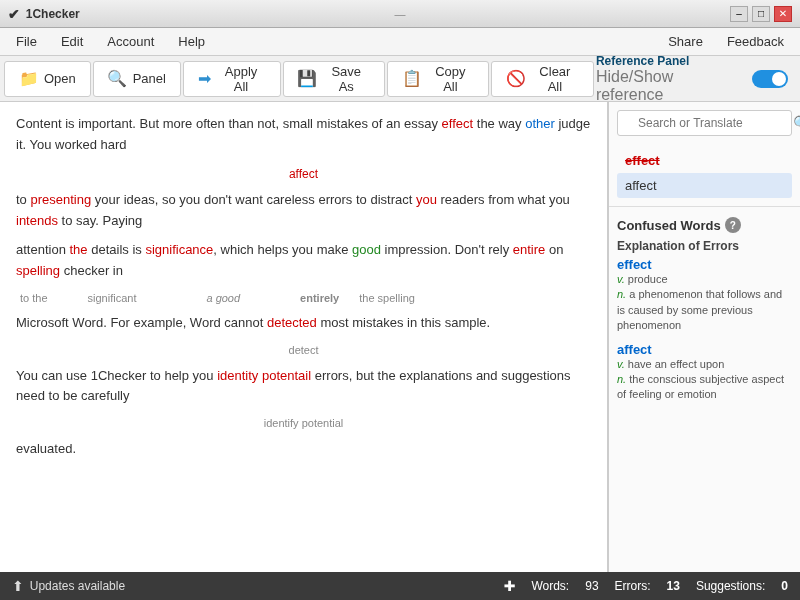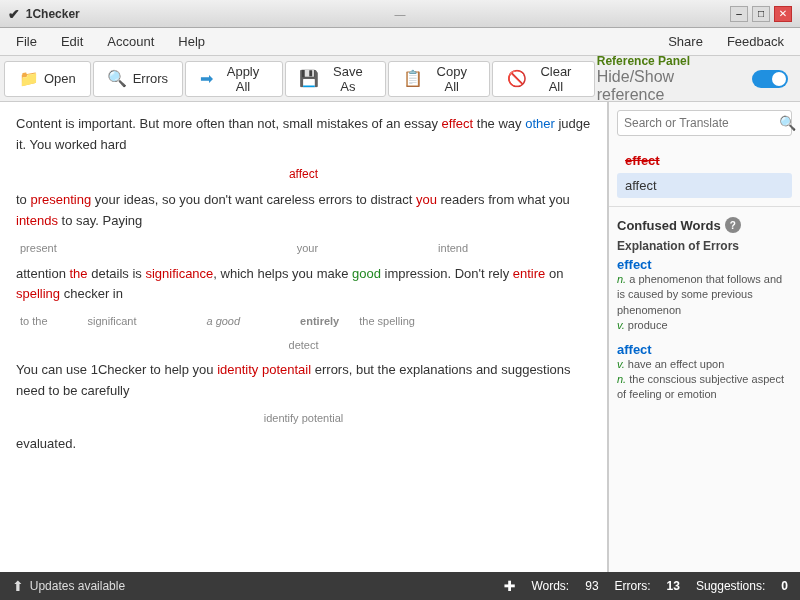--- a/index.html
+++ b/index.html
@@ -105,21 +105,21 @@
     }
 
     
     #search-box {
       display: flex;
       align-items: center;
       margin: 8px;
       border: 1px solid #ccc;
       border-radius: 3px;
       background: white;
-      padding: 4px 6px;
+      padding: 4px 20px;
     }
     #search-box input {
       border: none; outline: none; font-size: 12px; flex: 1; background: transparent;
     }
     #search-box .search-icon { color: #888; font-size: 14px; cursor: pointer; }
 
     
     #word-list { padding: 4px 8px; }
     .word-entry {
       padding: 5px 8px;
@@ -195,75 +195,73 @@
   </div>
 </div>
 
 <div id="toolbar">
   <button class="toolbar-btn open">
     <span class="btn-icon">📁</span>
     <span>Open</span>
   </button>
   <button class="toolbar-btn review">
     <span class="btn-icon">🔍</span>
-    <span>Errors</span>
+    <span>Panel</span>
   </button>
   <button class="toolbar-btn apply">
     <span class="btn-icon">➡</span>
     <span>Apply All</span>
   </button>
   <button class="toolbar-btn saveas">
     <span class="btn-icon">💾</span>
     <span>Save As</span>
   </button>
   <button class="toolbar-btn copyall">
     <span class="btn-icon">📋</span>
     <span>Copy All</span>
   </button>
   <button class="toolbar-btn clearall">
     <span class="btn-icon">🚫</span>
     <span>Clear All</span>
   </button>
 
   <div style="margin-left:auto;display:flex;align-items:center;gap:8px;padding-right:8px;">
     <div>
-      <div style="font-size:12px;font-weight:bold;color:#4d7c0f;">Reference Panel</div>
+      <div style="font-size:12px;font-weight:bold;color:#0c4a6e;">Reference Panel</div>
       <div style="font-size:16px;color:#777;">Hide/Show reference</div>
     </div>
     <div class="toggle-switch"></div>
   </div>
 </div>
 
 <div id="main">
 
   <div id="editor">
     <p class="para">
       Content is important. But more often than not, small mistakes of an essay <span class="error-word">effect</span> the way <span class="word-other">other</span> judge it. You worked hard
     </p>
     <p style="text-align:center;margin-bottom:6px;">
       <span style="color:#cc0000;font-size:12px;">affect</span>
     </p>
     <p class="para">
       to <span class="error-word">presenting</span> your ideas, so you don't want careless errors to distract <span class="word-red">you</span> readers from what you <span class="error-word">intends</span> to say. Paying
-    </p>
-    <p style="font-size:11px;color:#888;margin-bottom:6px;display:flex;gap:60px;padding-left:4px;">
-      <span>present</span>
-      <span style="margin-left:180px;">your</span>
-      <span style="margin-left:60px;">intend</span>
     </p>
     <p class="para">
       attention <span class="error-word">the</span> details is <span class="error-word">significance</span>, which helps you make <span class="word-good">good</span> impression. Don't rely <span class="error-word">entire</span> on <span class="error-word">spelling</span> checker in
     </p>
     <p style="font-size:11px;color:#888;margin-bottom:6px;display:flex;gap:10px;padding-left:4px;">
       <span>to the</span>
       <span style="margin-left:30px;">significant</span>
       <span style="margin-left:60px;font-style:italic;">a good</span>
       <span style="margin-left:50px;font-weight:bold;">entirely</span>
       <span style="margin-left:10px;">the spelling</span>
     </p>
+    <p class="para">
+      Microsoft Word. For example, Word cannot <span class="error-word">detected</span> most mistakes in this sample.
+    </p>
     <p style="text-align:center;font-size:11px;color:#888;margin-bottom:6px;">
       <span>detect</span>
     </p>
     <p class="para">
       You can use 1Checker to help you <span class="error-word">identity potentail</span> errors, but the explanations and suggestions need to be carefully
     </p>
     <p style="text-align:center;font-size:11px;color:#888;margin-bottom:6px;">
       <span>identify potential</span>
     </p>
     <p class="para">evaluated.</p>
@@ -287,26 +285,26 @@
       <div class="confused-header">
         <span>Confused Words</span>
         <div class="confused-help">?</div>
       </div>
 
       <div class="options-title">Explanation of Errors</div>
 
       <div class="confused-word-entry">
         <div class="confused-word-label">effect</div>
         <div class="confused-def">
+          <span class="pos">v.</span>
+          <span>produce</span>
+        </div>
+        <div class="confused-def">
           <span class="pos">n.</span>
           <span>a phenomenon that follows and is caused by some previous phenomenon</span>
-        </div>
-        <div class="confused-def">
-          <span class="pos">v.</span>
-          <span>produce</span>
         </div>
       </div>
 
       <div class="confused-word-entry">
         <div class="confused-word-label">affect</div>
         <div class="confused-def">
           <span class="pos">v.</span>
           <span>have an effect upon</span>
         </div>
         <div class="confused-def">

